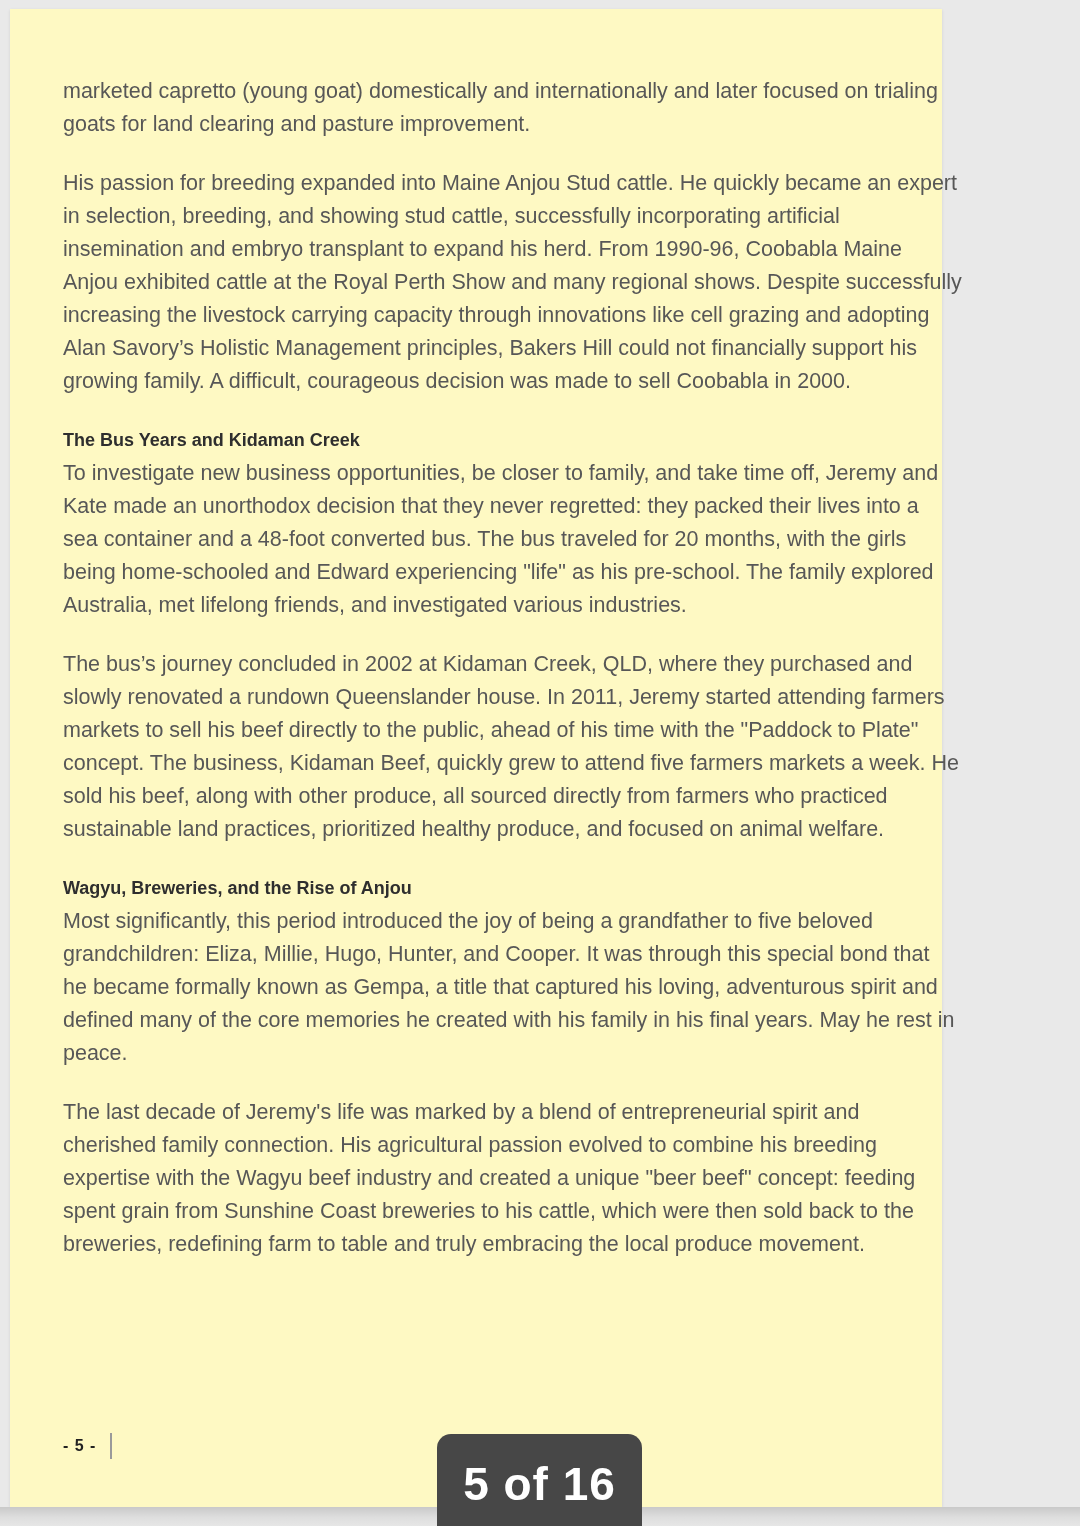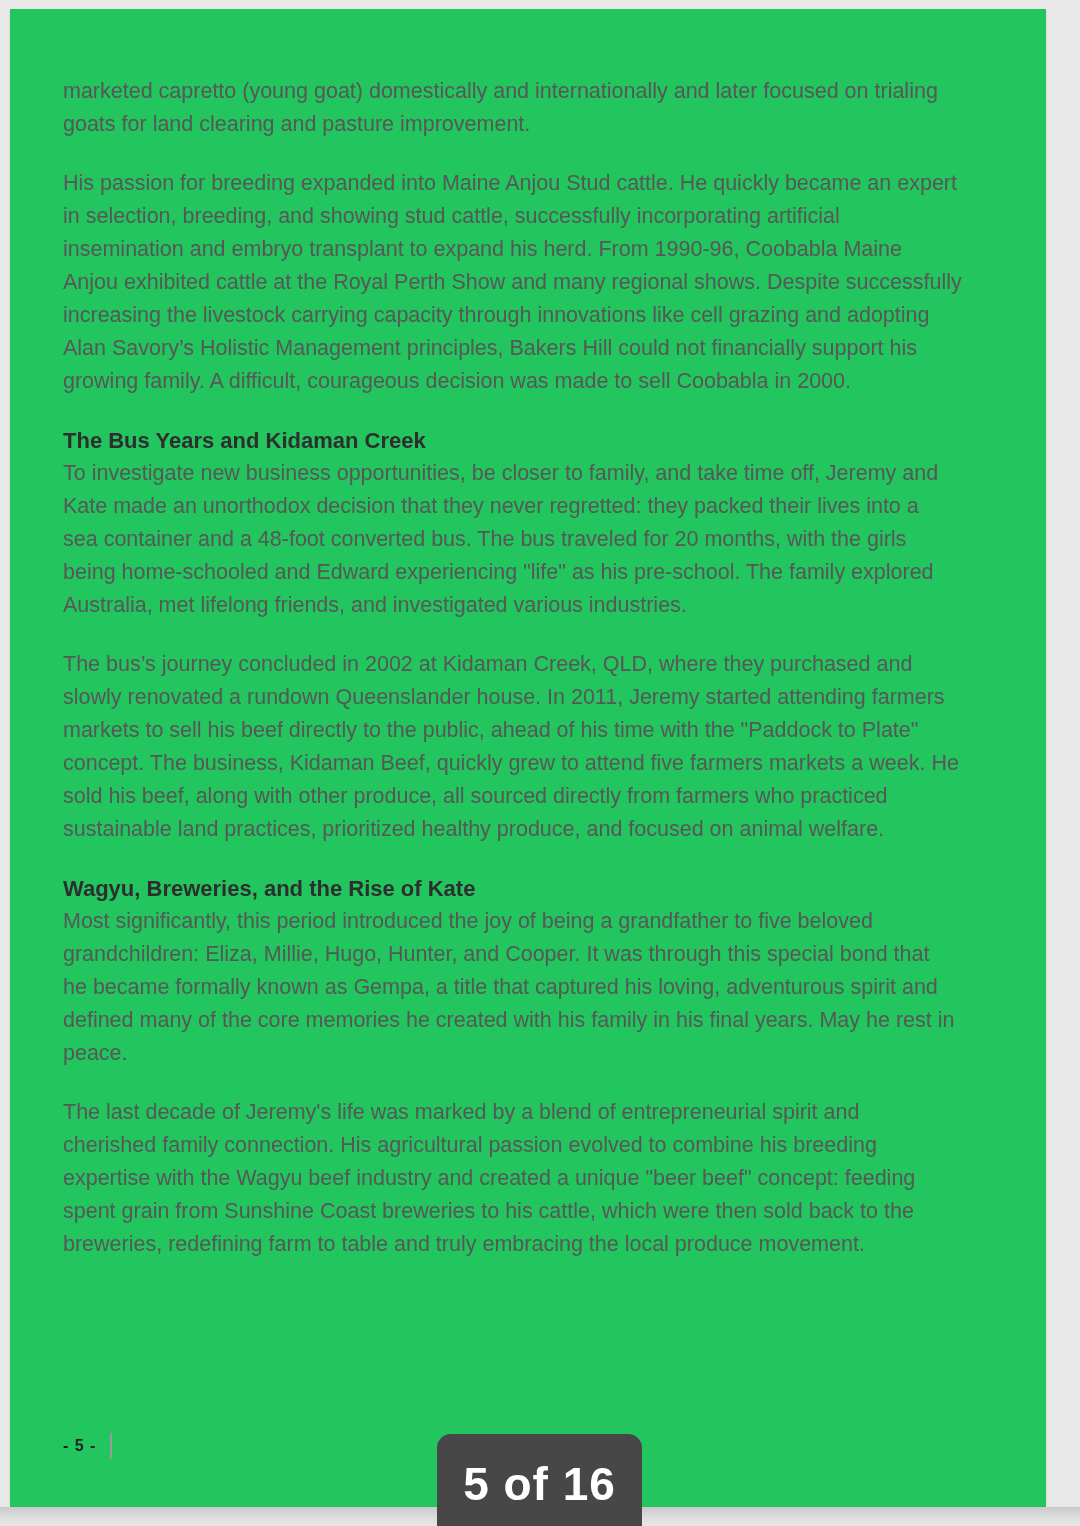--- a/index.html
+++ b/index.html
@@ -11,41 +11,41 @@
     height: 1526px;
     background: #e9e9e9;
     position: relative;
     overflow: hidden;
     font-family: "Liberation Sans", sans-serif;
   }
   .page {
     position: absolute;
     left: 10px;
     top: 9px;
-    width: 1036px;
+    width: 932px;
     height: 1498px;
-    background: #22c55e;
+    background: #fef9c3;
     box-shadow: 0 1px 3px rgba(0,0,0,0.10);
   }
   .content {
     position: absolute;
     left: 53px;
     top: 66px;
     width: 960px;
     font-size: 21.5px;
     line-height: 33px;
     color: #575757;
   }
   .content p {
     margin: 0 0 26px 0;
     white-space: pre-line;
   }
   .content h3 {
     margin: 0;
-    font-size: 22px;
+    font-size: 18px;
     line-height: 33px;
     font-weight: bold;
     color: #2e2e2e;
     white-space: pre-line;
   }
   .page-footer {
     position: absolute;
     left: 53px;
     top: 1424px;
     display: flex;
@@ -111,21 +111,21 @@
 Kate made an unorthodox decision that they never regretted: they packed their lives into a
 sea container and a 48-foot converted bus. The bus traveled for 20 months, with the girls
 being home-schooled and Edward experiencing "life" as his pre-school. The family explored
 Australia, met lifelong friends, and investigated various industries.</p>
     <p>The bus’s journey concluded in 2002 at Kidaman Creek, QLD, where they purchased and
 slowly renovated a rundown Queenslander house. In 2011, Jeremy started attending farmers
 markets to sell his beef directly to the public, ahead of his time with the "Paddock to Plate"
 concept. The business, Kidaman Beef, quickly grew to attend five farmers markets a week. He
 sold his beef, along with other produce, all sourced directly from farmers who practiced
 sustainable land practices, prioritized healthy produce, and focused on animal welfare.</p>
-    <h3>Wagyu, Breweries, and the Rise of Kate</h3>
+    <h3>Wagyu, Breweries, and the Rise of Anjou</h3>
     <p>Most significantly, this period introduced the joy of being a grandfather to five beloved
 grandchildren: Eliza, Millie, Hugo, Hunter, and Cooper. It was through this special bond that
 he became formally known as Gempa, a title that captured his loving, adventurous spirit and
 defined many of the core memories he created with his family in his final years. May he rest in
 peace.</p>
     <p>The last decade of Jeremy's life was marked by a blend of entrepreneurial spirit and
 cherished family connection. His agricultural passion evolved to combine his breeding
 expertise with the Wagyu beef industry and created a unique "beer beef" concept: feeding
 spent grain from Sunshine Coast breweries to his cattle, which were then sold back to the
 breweries, redefining farm to table and truly embracing the local produce movement.</p>

